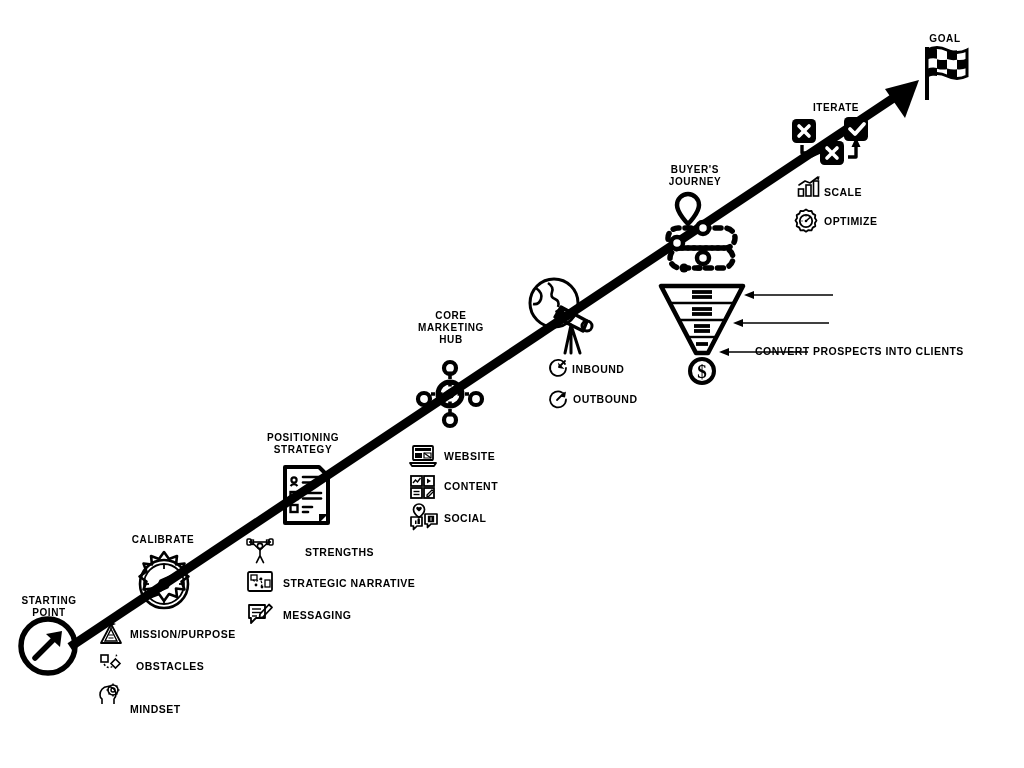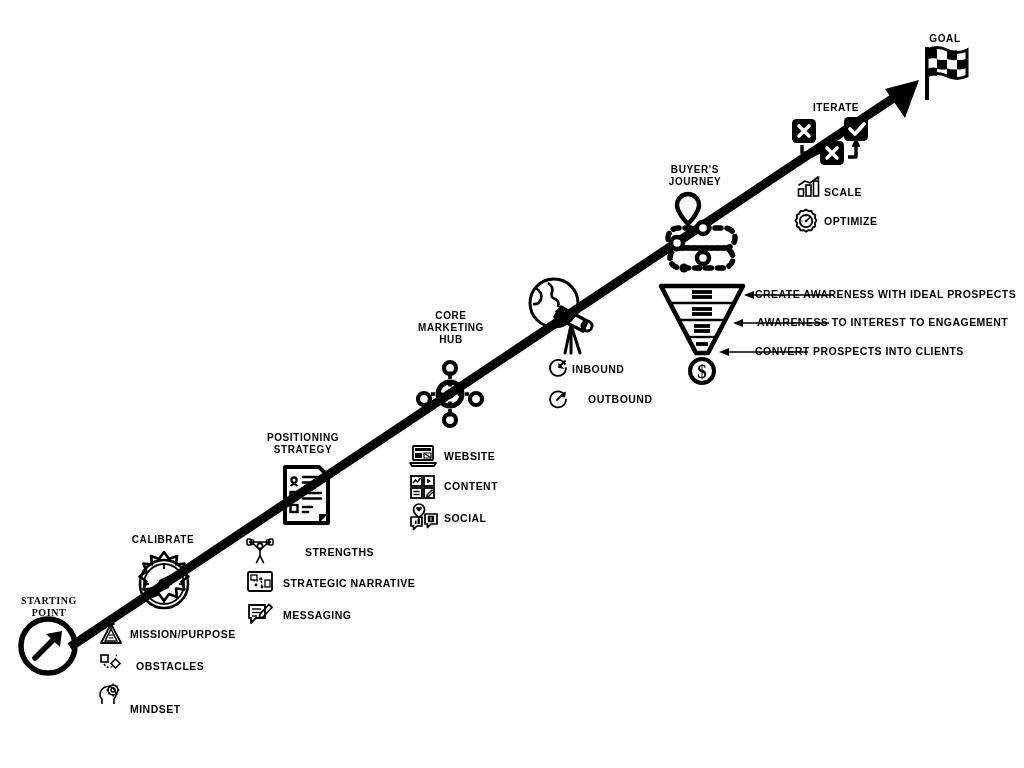--- a/index.html
+++ b/index.html
@@ -47,21 +47,21 @@
 </head>
 <body>
 
 <div id="canvas">
 
   <svg class="layer" viewBox="0 0 1024 768">
     <line x1="70" y1="647" x2="895" y2="97" stroke="#000" stroke-width="9" stroke-linecap="butt"></line>
     <polygon points="919,80 885,89 905,118" fill="#000"></polygon>
   </svg>
 
-  <div class="lbl stage-title center" style="left:49px; top:595px;font-family:Liberation Serif, serif;">STARTING
+  <div class="lbl stage-title center" style="left:49px; top:595px;">STARTING
 POINT</div>
   <div class="icon-box" style="left:16px; top:614px;">
     <svg width="64" height="64" viewBox="0 0 64 64">
       <circle cx="32" cy="32" r="27" fill="none" stroke="#000" stroke-width="5.5"></circle>
       <line x1="19" y1="44" x2="42" y2="21" stroke="#000" stroke-width="5.5" stroke-linecap="round"></line>
       <polygon points="46,17 44,33 30,20" fill="#000"></polygon>
     </svg>
   </div>
 
   <div class="icon-box" style="left:98px; top:620px;">
@@ -253,21 +253,21 @@
   </div>
   <div class="lbl item-label left" style="left:572px; top:363px;">INBOUND</div>
 
   <div class="icon-box" style="left:548px; top:389px;">
     <svg width="20" height="20" viewBox="0 0 20 20">
       <path d="M14 3.5 a8 8 0 1 0 4 7" fill="none" stroke="#000" stroke-width="1.8" stroke-linecap="round"></path>
       <path d="M9 11 L16 4" stroke="#000" stroke-width="1.8" stroke-linecap="round"></path>
       <path d="M18 2.5 l-1 6 -5 -1 z" fill="#000"></path>
     </svg>
   </div>
-  <div class="lbl item-label left" style="left:588px; top:393px;">OUTBOUND</div>
+  <div class="lbl item-label left" style="left:573px; top:393px;">OUTBOUND</div>
 
   <div class="icon-box" style="left:524px; top:275px;">
     <svg width="80" height="80" viewBox="0 0 80 80">
       <circle cx="30" cy="28" r="24" fill="none" stroke="#000" stroke-width="3"></circle>
       <path d="M12 13 q7 5 5 11 q-2 6 -8 5" fill="none" stroke="#000" stroke-width="2.6"></path>
       <path d="M24 8 q6 4 4 9 q-2 5 3 7 q5 2 3 8" fill="none" stroke="#000" stroke-width="2.6"></path>
       <path d="M36 44 q-4 -5 1 -8 q5 -3 9 1" fill="none" stroke="#000" stroke-width="2.6"></path>
       <path d="M37 32 L63 46 L59 56 L31 42 Z" fill="none" stroke="#000" stroke-width="3.4" stroke-linejoin="round"></path>
       <path d="M31 36 L38 31.5 L41.5 38.5 L34 43 Z" fill="#000"></path>
       <circle cx="63" cy="51" r="5" fill="none" stroke="#000" stroke-width="3"></circle>
@@ -314,22 +314,20 @@
   <svg class="layer" viewBox="0 0 1024 768">
     <g stroke="#000" stroke-width="1.6">
       <line x1="833" y1="295" x2="752" y2="295"></line>
       <polygon points="744,295 754,291 754,299" fill="#000" stroke="none"></polygon>
       <line x1="829" y1="323" x2="741" y2="323"></line>
       <polygon points="733,323 743,319 743,327" fill="#000" stroke="none"></polygon>
       <line x1="808" y1="352" x2="727" y2="352"></line>
       <polygon points="719,352 729,348 729,356" fill="#000" stroke="none"></polygon>
     </g>
   </svg>
-  <div class="lbl funnel-note left" style="left:755px; top:288px;">CREATE AWARENESS WITH IDEAL PROSPECTS</div>
-  <div class="lbl funnel-note left" style="left:757px; top:316px;">AWARENESS TO INTEREST TO ENGAGEMENT</div>
   <div class="lbl funnel-note left" style="left:755px; top:345px;">CONVERT PROSPECTS INTO CLIENTS</div>
 
   <div class="lbl stage-title center" style="left:824px; top:102px;padding-left:24px;">ITERATE</div>
   <div class="icon-box" style="left:790px; top:117px;">
     <svg width="82" height="52" viewBox="0 0 82 52">
 
       <rect x="2" y="2" width="24" height="24" rx="4.5" fill="#000"></rect>
       <g stroke="#fff" stroke-width="3.6" stroke-linecap="round">
         <line x1="9" y1="9" x2="19" y2="19"></line>
         <line x1="19" y1="9" x2="9" y2="19"></line>

